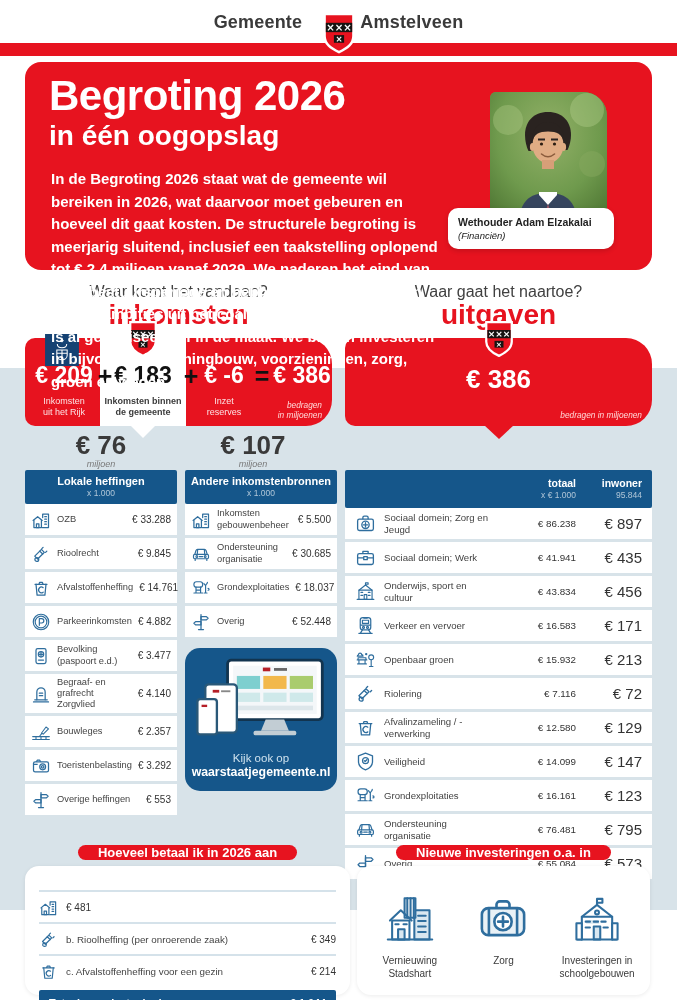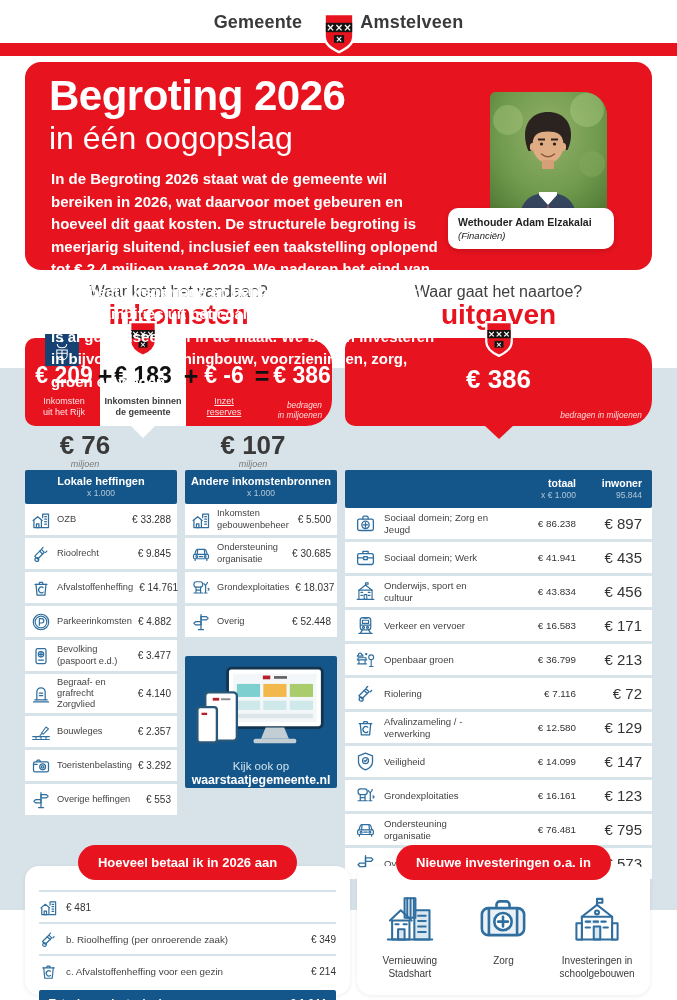--- a/index.html
+++ b/index.html
@@ -10,21 +10,21 @@
   
   .brand{position:absolute;top:12px;left:0;width:100%;display:flex;justify-content:center;gap:58px;
          font-size:18px;font-weight:bold;color:#3a3a3a;letter-spacing:.2px;z-index:4;}
   .redbar{position:absolute;top:43px;left:0;width:100%;height:13px;background:#e7131f;z-index:2;}
   .brand-shield{position:absolute;top:11px;left:50%;margin-left:-17px;width:34px;height:44px;z-index:5;}
 
   
   .hero{position:absolute;left:25px;top:62px;width:627px;height:208px;background:#e7131f;
         border-radius:16px;color:#fff;z-index:3;}
   .hero-title{position:absolute;left:24px;top:10px;font-size:42px;font-weight:bold;letter-spacing:-.5px;}
-  .hero-sub{position:absolute;left:24px;top:58px;font-size:32px;font-weight:400;}
+  .hero-sub{position:absolute;left:24px;top:58px;font-size:28px;font-weight:700;}
   .hero-body{position:absolute;left:26px;top:106px;width:390px;font-size:15px;font-weight:bold;line-height:1.5;}
   .photo{position:absolute;left:465px;top:30px;width:117px;height:140px;border-radius:6px 24px 6px 6px;
          overflow:hidden;background:#6f9a4d;}
   .caption{position:absolute;left:423px;top:146px;width:146px;background:#fff;border-radius:10px;
            padding:8px 10px;color:#222;box-shadow:0 2px 5px rgba(0,0,0,.15);}
   .caption .nm{font-size:10.5px;font-weight:bold;}
   .caption .rl{font-size:9.5px;font-style:italic;margin-top:2px;}
 
   
   .sec-head{position:absolute;top:283px;width:307px;text-align:center;z-index:1;}
@@ -78,29 +78,29 @@
   .rtbl-head .t{font-size:10.5px;font-weight:bold;}
   .rtbl-head .u{font-size:8.5px;color:rgba(255,255,255,.65);}
   .rrow{display:flex;align-items:center;background:#fff;border-bottom:3px solid #d8e3e9;
         padding:2px 10px;min-height:27px;gap:8px;}
   .rrow svg{width:21px;height:21px;flex:0 0 21px;color:#2f6e9e;}
   .rrow .l{flex:1;font-size:9.6px;color:#444;line-height:1.2;}
   .rrow .v1{width:76px;text-align:right;font-size:9.8px;color:#333;}
   .rrow .v2{width:58px;text-align:right;font-size:15px;color:#333;}
 
   
-  .promo{background:#15568a;border-radius:2px;margin-top:16px;padding:10px 6px 1px;text-align:center;}
+  .promo{background:#15568a;border-radius:15px;margin-top:8px;padding:10px 6px 12px;text-align:center;}
   .promo .l1{color:#cfe2ee;font-size:11.5px;margin-top:4px;}
   .promo .l2{color:#fff;font-size:12.3px;font-weight:bold;margin-top:1px;}
 
   
   .pill-wrap{position:absolute;top:845px;display:flex;justify-content:center;z-index:6;}
   .pw-left{left:25px;width:325px;} .pw-right{left:357px;width:293px;}
   .pill{background:#e7131f;color:#fff;font-size:13px;font-weight:bold;border-radius:20px;
-        padding:10px 20px;white-space:nowrap;}
+        padding:0 20px;white-space:nowrap;}
   .bcard{position:absolute;top:866px;background:#fff;border-radius:14px;z-index:5;
          box-shadow:0 1px 4px rgba(0,0,0,.08);}
   .bc-left{left:25px;width:325px;height:129px;padding-top:24px;box-sizing:border-box;}
   .bc-right{left:357px;width:293px;height:129px;padding-top:24px;box-sizing:border-box;}
   .brow{display:flex;align-items:center;gap:8px;margin:0 14px;border-top:2px solid #d5e2ea;
         padding:3px 0;min-height:24px;}
   .brow svg{width:19px;height:19px;flex:0 0 19px;color:#2f6e9e;}
   .brow .l{flex:1;font-size:9.8px;color:#444;}
   .brow .v{font-size:10px;color:#333;text-align:right;}
   .totalbar{display:flex;align-items:center;justify-content:space-between;background:#15568a;color:#fff;
@@ -372,38 +372,38 @@
     <span class="op" style="left:70px;width:20px;">+</span>
     <span class="amt dark" style="left:88px;width:60px;">€ 183</span>
     <span class="op" style="left:156px;width:20px;">+</span>
     <span class="amt" style="left:174px;width:50px;">€ -6</span>
     <span class="op" style="left:227px;width:20px;">=</span>
     <span class="amt" style="left:247px;width:60px;">€ 386</span>
     <span class="lbl" style="left:6px;width:66px;">Inkomsten
 uit het Rijk</span>
     <span class="lbl dark" style="left:78px;width:80px;">Inkomsten binnen
 de gemeente</span>
-    <span class="lbl" style="left:174px;width:50px;text-decoration:underline;">Inzet
+    <span class="lbl" style="left:174px;width:50px;">Inzet
 reserves</span>
     <span class="note">bedragen
 in miljoenen</span>
   </div>
   <svg class="shield-sm" style="left:128px;top:320px;">
       <use href="#sh-amstelveen"></use>
     </svg>
 
   <div class="uitgbox">
     <div class="uitg-amt">€ 386</div>
     <span class="note">bedragen in miljoenen</span>
   </div>
   <svg class="shield-sm" style="left:484px;top:320px;">
       <use href="#sh-amstelveen"></use>
     </svg>
 
-  <div class="subamt" style="left:42px;">
+  <div class="subamt" style="left:58px;">
     <div class="v">€ 76</div>
     <div class="u">miljoen</div>
   </div>
   <div class="subamt" style="left:210px;">
     <div class="v">€ 107</div>
     <div class="u">miljoen</div>
   </div>
 
   <div class="tbl" style="left:25px;width:152px;">
     <div class="tbl-head">
@@ -599,21 +599,21 @@
           <span class="l">Verkeer en vervoer</span>
           <span class="v1">€ 16.583</span>
           <span class="v2">€ 171</span>
         </div>
 
         <div class="rrow">
           <svg>
             <use href="#i-bench"></use>
           </svg>
           <span class="l">Openbaar groen</span>
-          <span class="v1">€ 36.799</span>
+          <span class="v1">€ 15.932</span>
           <span class="v2">€ 213</span>
         </div>
 
         <div class="rrow">
           <svg>
             <use href="#i-pipe"></use>
           </svg>
           <span class="l">Riolering</span>
           <span class="v1">€ 7.116</span>
           <span class="v2">€ 72</span>

